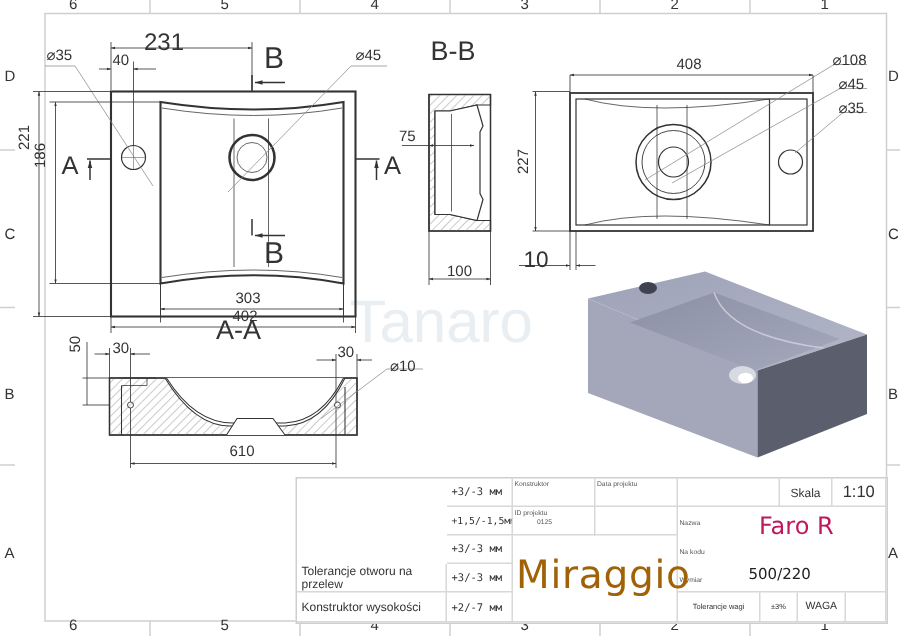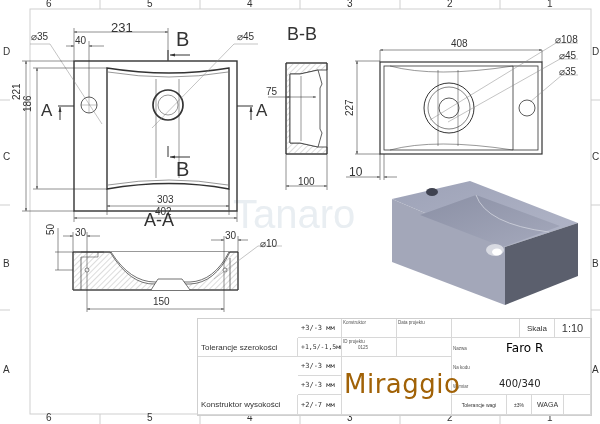--- a/index.html
+++ b/index.html
@@ -5,21 +5,21 @@
   html, body { margin:0; padding:0; background:#fff; }
   body { width:600px; height:424px; position:relative; overflow:hidden; font-family:"Liberation Sans", sans-serif; color:#222; }
   #sheet { position:absolute; left:0; top:0; width:600px; height:424px; }
   .zone-label { position:absolute; font-size:10px; color:#333; font-family:"Liberation Sans", sans-serif; }
   .tb { position:absolute; left:197px; top:318px; width:393px; height:96px; border:1px solid #cfcfcf; background:#fff; }
   .tb .cell { position:absolute; border-right:1px solid #d8d8d8; border-bottom:1px solid #d8d8d8; box-sizing:border-box; font-size:8px; color:#333; overflow:hidden; }
   .tb .tiny { font-size:4.5px; color:#555; position:absolute; left:1px; top:1px; }
   .tb .tol-label { padding-left:3px; line-height:9px; font-size:8px; display:flex; align-items:center; }
   .tb .tol-val { padding-left:3px; font-family:"DejaVu Sans Mono", monospace; font-size:7px; display:flex; align-items:center; }
   .brand { position:absolute; left:344px; top:369px; font-size:26px; font-family:"DejaVu Sans", sans-serif; letter-spacing:0.5px; color:#a16207; }
-  .name-val { position:absolute; font-family:"DejaVu Sans", sans-serif; font-size:12px; color:#000000; }
+  .name-val { position:absolute; font-family:"DejaVu Sans", sans-serif; font-size:16px; color:#be185d; }
   .dim-val { position:absolute; font-family:"DejaVu Sans", sans-serif; font-size:10px; color:#222; }
   .watermark { font-family:"Liberation Sans", sans-serif; font-size:40px; fill:#e8eef2; }
 </style>
 </head>
 <body>
 
 <div id="sheet">
 <svg width="600" height="424" viewBox="0 0 600 424" xmlns="http://www.w3.org/2000/svg">
 
   <rect x="10" y="9" width="581" height="405" fill="none" stroke="#cfcfcf" stroke-width="1"></rect>
@@ -1130,57 +1130,57 @@
   <span class="zone-label" style="left:3px;top:46px">D</span>
   <span class="zone-label" style="left:3px;top:151px">C</span>
   <span class="zone-label" style="left:3px;top:258px">B</span>
   <span class="zone-label" style="left:3px;top:364px">A</span>
   <span class="zone-label" style="left:592px;top:46px">D</span>
   <span class="zone-label" style="left:592px;top:151px">C</span>
   <span class="zone-label" style="left:592px;top:258px">B</span>
   <span class="zone-label" style="left:592px;top:364px">A</span>
 
   <span class="zone-label" style="left:31px;top:31px;font-size:10px">⌀35</span>
-  <span class="zone-label" style="left:111px;top:20px;font-size:13px">231</span>
+  <span class="zone-label" style="left:96px;top:20px;font-size:16px">231</span>
   <span class="zone-label" style="left:75px;top:35px;font-size:10px">40</span>
   <span class="zone-label" style="left:237px;top:31px;font-size:10px">⌀45</span>
   <span class="zone-label" style="left:11px;top:100px;font-size:10px;transform:rotate(-90deg);transform-origin:left top">221</span>
   <span class="zone-label" style="left:22px;top:112px;font-size:10px;transform:rotate(-90deg);transform-origin:left top">186</span>
   <span class="zone-label" style="left:157px;top:194px;font-size:10px">303</span>
   <span class="zone-label" style="left:155px;top:206px;font-size:10px">402</span>
   <span class="zone-label" style="left:176px;top:28px;font-size:20px">B</span>
   <span class="zone-label" style="left:176px;top:158px;font-size:20px">B</span>
   <span class="zone-label" style="left:41px;top:101px;font-size:17px">A</span>
   <span class="zone-label" style="left:256px;top:101px;font-size:17px">A</span>
 
   <span class="zone-label" style="left:287px;top:24px;font-size:18px">B-B</span>
   <span class="zone-label" style="left:266px;top:86px;font-size:10px">75</span>
   <span class="zone-label" style="left:298px;top:176px;font-size:10px">100</span>
 
   <span class="zone-label" style="left:451px;top:38px;font-size:10px">408</span>
   <span class="zone-label" style="left:344px;top:116px;font-size:10px;transform:rotate(-90deg);transform-origin:left top">227</span>
-  <span class="zone-label" style="left:349px;top:165px;font-size:12px">10</span>
+  <span class="zone-label" style="left:349px;top:165px;font-size:15px">10</span>
   <span class="zone-label" style="left:555px;top:34px;font-size:10px">⌀108</span>
   <span class="zone-label" style="left:559px;top:50px;font-size:10px">⌀45</span>
   <span class="zone-label" style="left:559px;top:66px;font-size:10px">⌀35</span>
 
   <span class="zone-label" style="left:144px;top:210px;font-size:18px">A-A</span>
   <span class="zone-label" style="left:45px;top:235px;font-size:10px;transform:rotate(-90deg);transform-origin:left top">50</span>
   <span class="zone-label" style="left:75px;top:227px;font-size:10px">30</span>
   <span class="zone-label" style="left:225px;top:230px;font-size:10px">30</span>
   <span class="zone-label" style="left:260px;top:238px;font-size:10px">⌀10</span>
-  <span class="zone-label" style="left:153px;top:296px;font-size:10px">150</span>
+  <span class="zone-label" style="left:153px;top:296px;font-size:10px">610</span>
 </div>
 
 <div class="tb">
 
   <div class="cell tol-val" style="left:100px;top:0;width:44px;height:19px">+3/-3 мм</div>
-  <div class="cell tol-label" style="left:0;top:19px;width:100px;height:19px">Tolerancje szerokości</div>
   <div class="cell tol-val" style="left:100px;top:19px;width:44px;height:19px;font-size:6.5px">+1,5/-1,5мм</div>
   <div class="cell tol-val" style="left:100px;top:38px;width:44px;height:19px">+3/-3 мм</div>
+  <div class="cell tol-label" style="left:0;top:57px;width:100px;height:19px">Tolerancje otworu na przelew</div>
   <div class="cell tol-val" style="left:100px;top:57px;width:44px;height:19px">+3/-3 мм</div>
   <div class="cell tol-label" style="left:0;top:76px;width:100px;height:20px">Konstruktor wysokości</div>
   <div class="cell tol-val" style="left:100px;top:76px;width:44px;height:20px">+2/-7 мм</div>
 
   <div class="cell" style="left:144px;top:0;width:55px;height:19px">
     <span class="tiny">Konstruktor</span>
   </div>
   <div class="cell" style="left:199px;top:0;width:55px;height:19px">
     <span class="tiny">Data projektu</span>
   </div>
@@ -1199,13 +1199,13 @@
     <span class="tiny" style="top:27px">Na kodu</span>
     <span class="tiny" style="top:46px">Wymiar</span>
   </div>
   <div class="cell" style="left:254px;top:76px;width:55px;height:20px;font-size:5px;display:flex;align-items:center;justify-content:center">Tolerancje wagi</div>
   <div class="cell" style="left:309px;top:76px;width:25px;height:20px;font-size:5px;display:flex;align-items:center;justify-content:center">±3%</div>
   <div class="cell" style="left:334px;top:76px;width:32px;height:20px;font-size:7px;display:flex;align-items:center;justify-content:center">WAGA</div>
   <div class="cell" style="left:366px;top:76px;width:27px;height:20px"></div>
 </div>
 <span class="brand">Miraggio</span>
 <span class="name-val" style="left:506px;top:341px">Faro R</span>
-<span class="dim-val" style="left:499px;top:378px">400/340</span>
+<span class="dim-val" style="left:499px;top:378px">500/220</span>
 
 </body></html>

